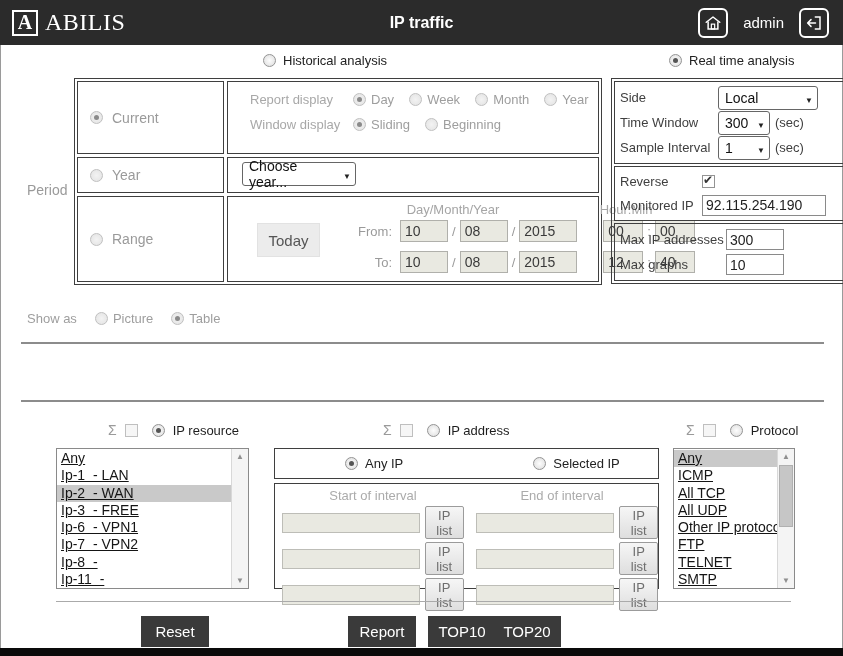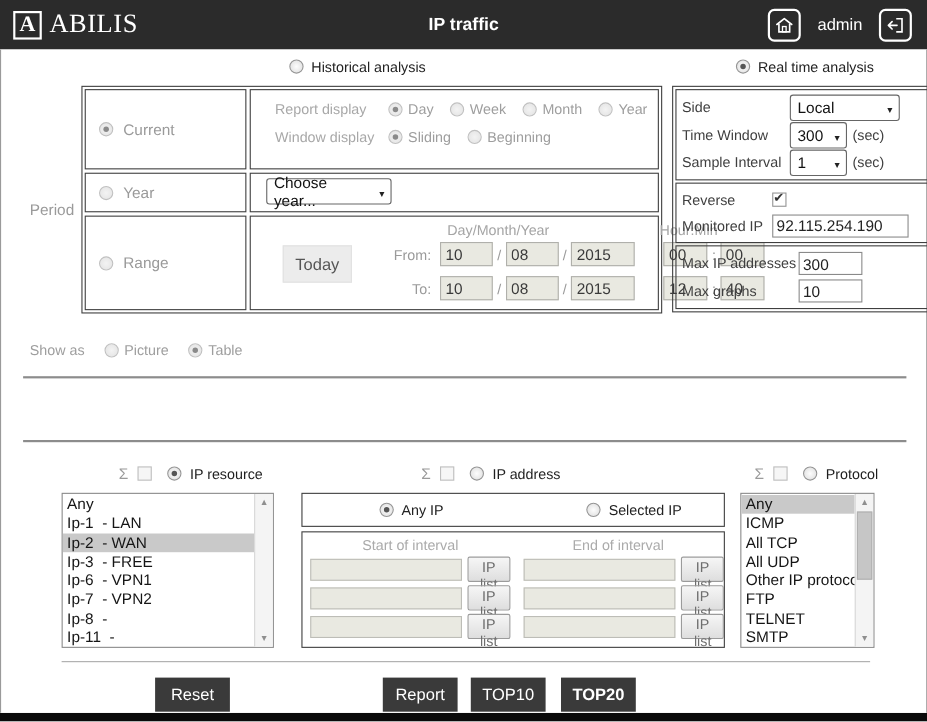--- a/index.html
+++ b/index.html
@@ -98,21 +98,21 @@
   .mgap { width:58px; }
 
   
   .fhead { position:absolute; top:377px; display:flex; align-items:center; gap:8px; }
   .sigma { color:#9a9a9a; font-size:14px; }
   .fhead .cap { color:#1e1e1e; font-size:13px; }
 
   
   .listbox { position:absolute; top:403px; border:1px solid #8a8a8a; background:#fff; overflow:hidden; }
   .lb-items { position:absolute; left:0; top:1px; right:17px; }
-  .lb-item { height:17.3px; line-height:17.3px; padding-left:4px; font-size:14px; color:#151515; white-space:pre; cursor:default; }
+  .lb-item { height:17.3px; line-height:17.3px; padding-left:4px; font-size:14px; color:#151515; white-space:pre; cursor:default;text-decoration:underline; }
   .lb-item.selected { background:#c9c9c9; }
   .sbar { position:absolute; right:0; top:0; bottom:0; width:17px; background:#f4f4f4; border-left:1px solid #d8d8d8; }
   .sb-btn { position:absolute; left:0; width:16px; height:15px; display:flex; align-items:center; justify-content:center; color:#8f8f8f; }
   .sb-btn.up { top:0; } .sb-btn.down { bottom:0; }
   .sb-up-g::before { content:"▲"; font-size:8px; }
   .sb-dn-g::before { content:"▼"; font-size:8px; }
   .sb-thumb { position:absolute; left:1px; width:14px; background:#c6c6c6; border:1px solid #b0b0b0; }
 
   .lb-resource { left:55px; width:193px; height:141px; }
   .lb-protocol { left:672px; width:122px; height:141px; }
@@ -122,30 +122,30 @@
                display:flex; align-items:center; }
   .anyip-box .opt { display:flex; align-items:center; gap:7px; font-size:13px; color:#222; }
   .opt-any { margin-left:70px; } .opt-sel { margin-left:130px; }
   .interval-box { position:absolute; left:273px; top:438px; width:385px; height:106px; border:1px solid #3f3f3f; }
   .int-headers { display:flex; padding-top:4px; }
   .int-headers span { color:#ababab; font-size:13px; }
   .ih-start { width:196px; text-align:center; }
   .ih-end { width:182px; text-align:center; }
   .int-row { display:flex; align-items:center; gap:5px; margin:3px 0 0 7px; }
   .int-inp { width:138px; height:20px; background:#e9e9e1; border:1px solid #bdbdb7; }
-  .iplist-btn { width:47px; height:23px; background:linear-gradient(#f6f6f6,#dedede); border:1px solid #9b9b9b;
+  .iplist-btn { width:47px; height:33px; background:linear-gradient(#f6f6f6,#dedede); border:1px solid #9b9b9b;
                 border-radius:2px; color:#6e6e6e; font-size:13px; font-family:"Liberation Sans",sans-serif; cursor:pointer; }
   .int-gap { width:4px; }
 
   .hr3 { position:absolute; left:55px; width:735px; top:556px; border-top:1px solid #aaa; }
 
   
   .btn-dark { position:absolute; top:571px; height:31px; width:68px; background:#3a3a3a; color:#fff; border:none;
               font-size:15px; font-family:"Liberation Sans",sans-serif; cursor:pointer; }
-  .btn-reset { left:140px; } .btn-report { left:347px; } .btn-top10 { left:427px; } .btn-top20 { left:509px;font-weight:bold; }
+  .btn-reset { left:140px; } .btn-report { left:347px; } .btn-top10 { left:427px; } .btn-top20 { left:492px; }
 </style>
 </head>
 <body>
 
 <div class="header">
   <div class="logo">
     <span class="logo-box">
         <span>A</span>
       </span>
     <span class="logo-text">ABILIS</span>

